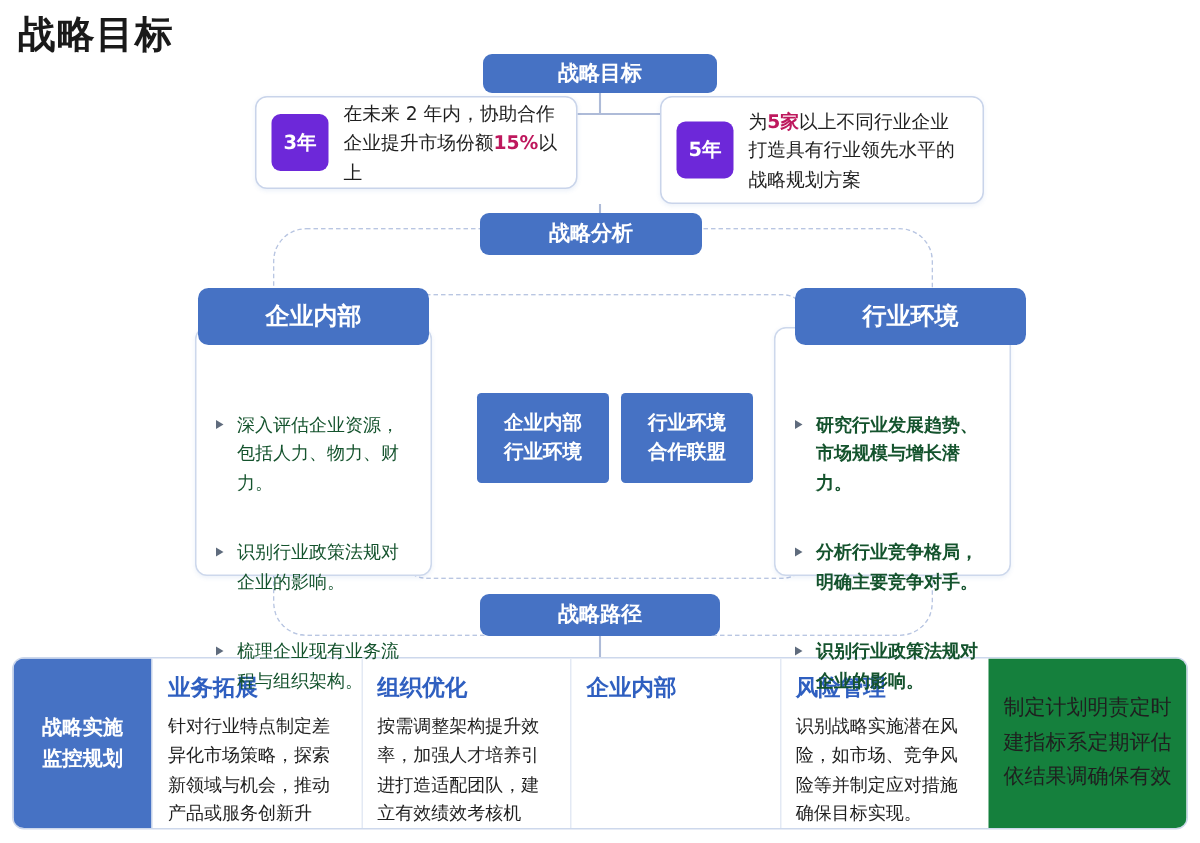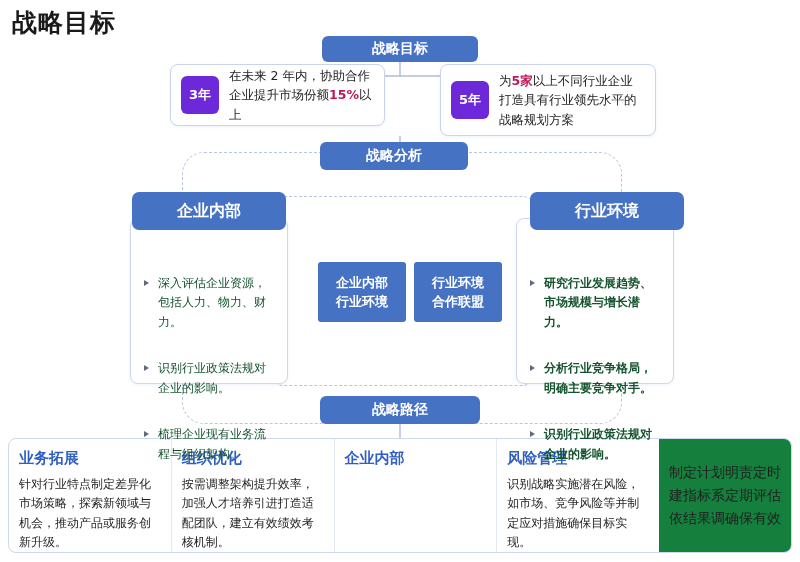--- a/index.html
+++ b/index.html
@@ -258,20 +258,22 @@
     <li>研究行业发展趋势、市场规模与增长潜力。</li>
     <li>分析行业竞争格局，明确主要竞争对手。</li>
     <li>识别行业政策法规对企业的影响。</li>
   </ul>
 </div>
 <div class="side-panel-head" id="head-right">行业环境</div>
 
 <div class="pill" id="path-pill">战略路径</div>
 
 <div id="bottom-strip">
+  <div class="end-cap" style="white-space:pre-line">战略实施
+监控规划</div>
 
   <div class="col">
     <div class="col-title">业务拓展</div>
     <div class="col-body">针对行业特点制定差异化市场策略，探索新领域与机会，推动产品或服务创新升级。</div>
   </div>
   <div class="col">
     <div class="col-title">组织优化</div>
     <div class="col-body">按需调整架构提升效率，加强人才培养引进打造适配团队，建立有效绩效考核机制。</div>
   </div>
   <div class="col">

